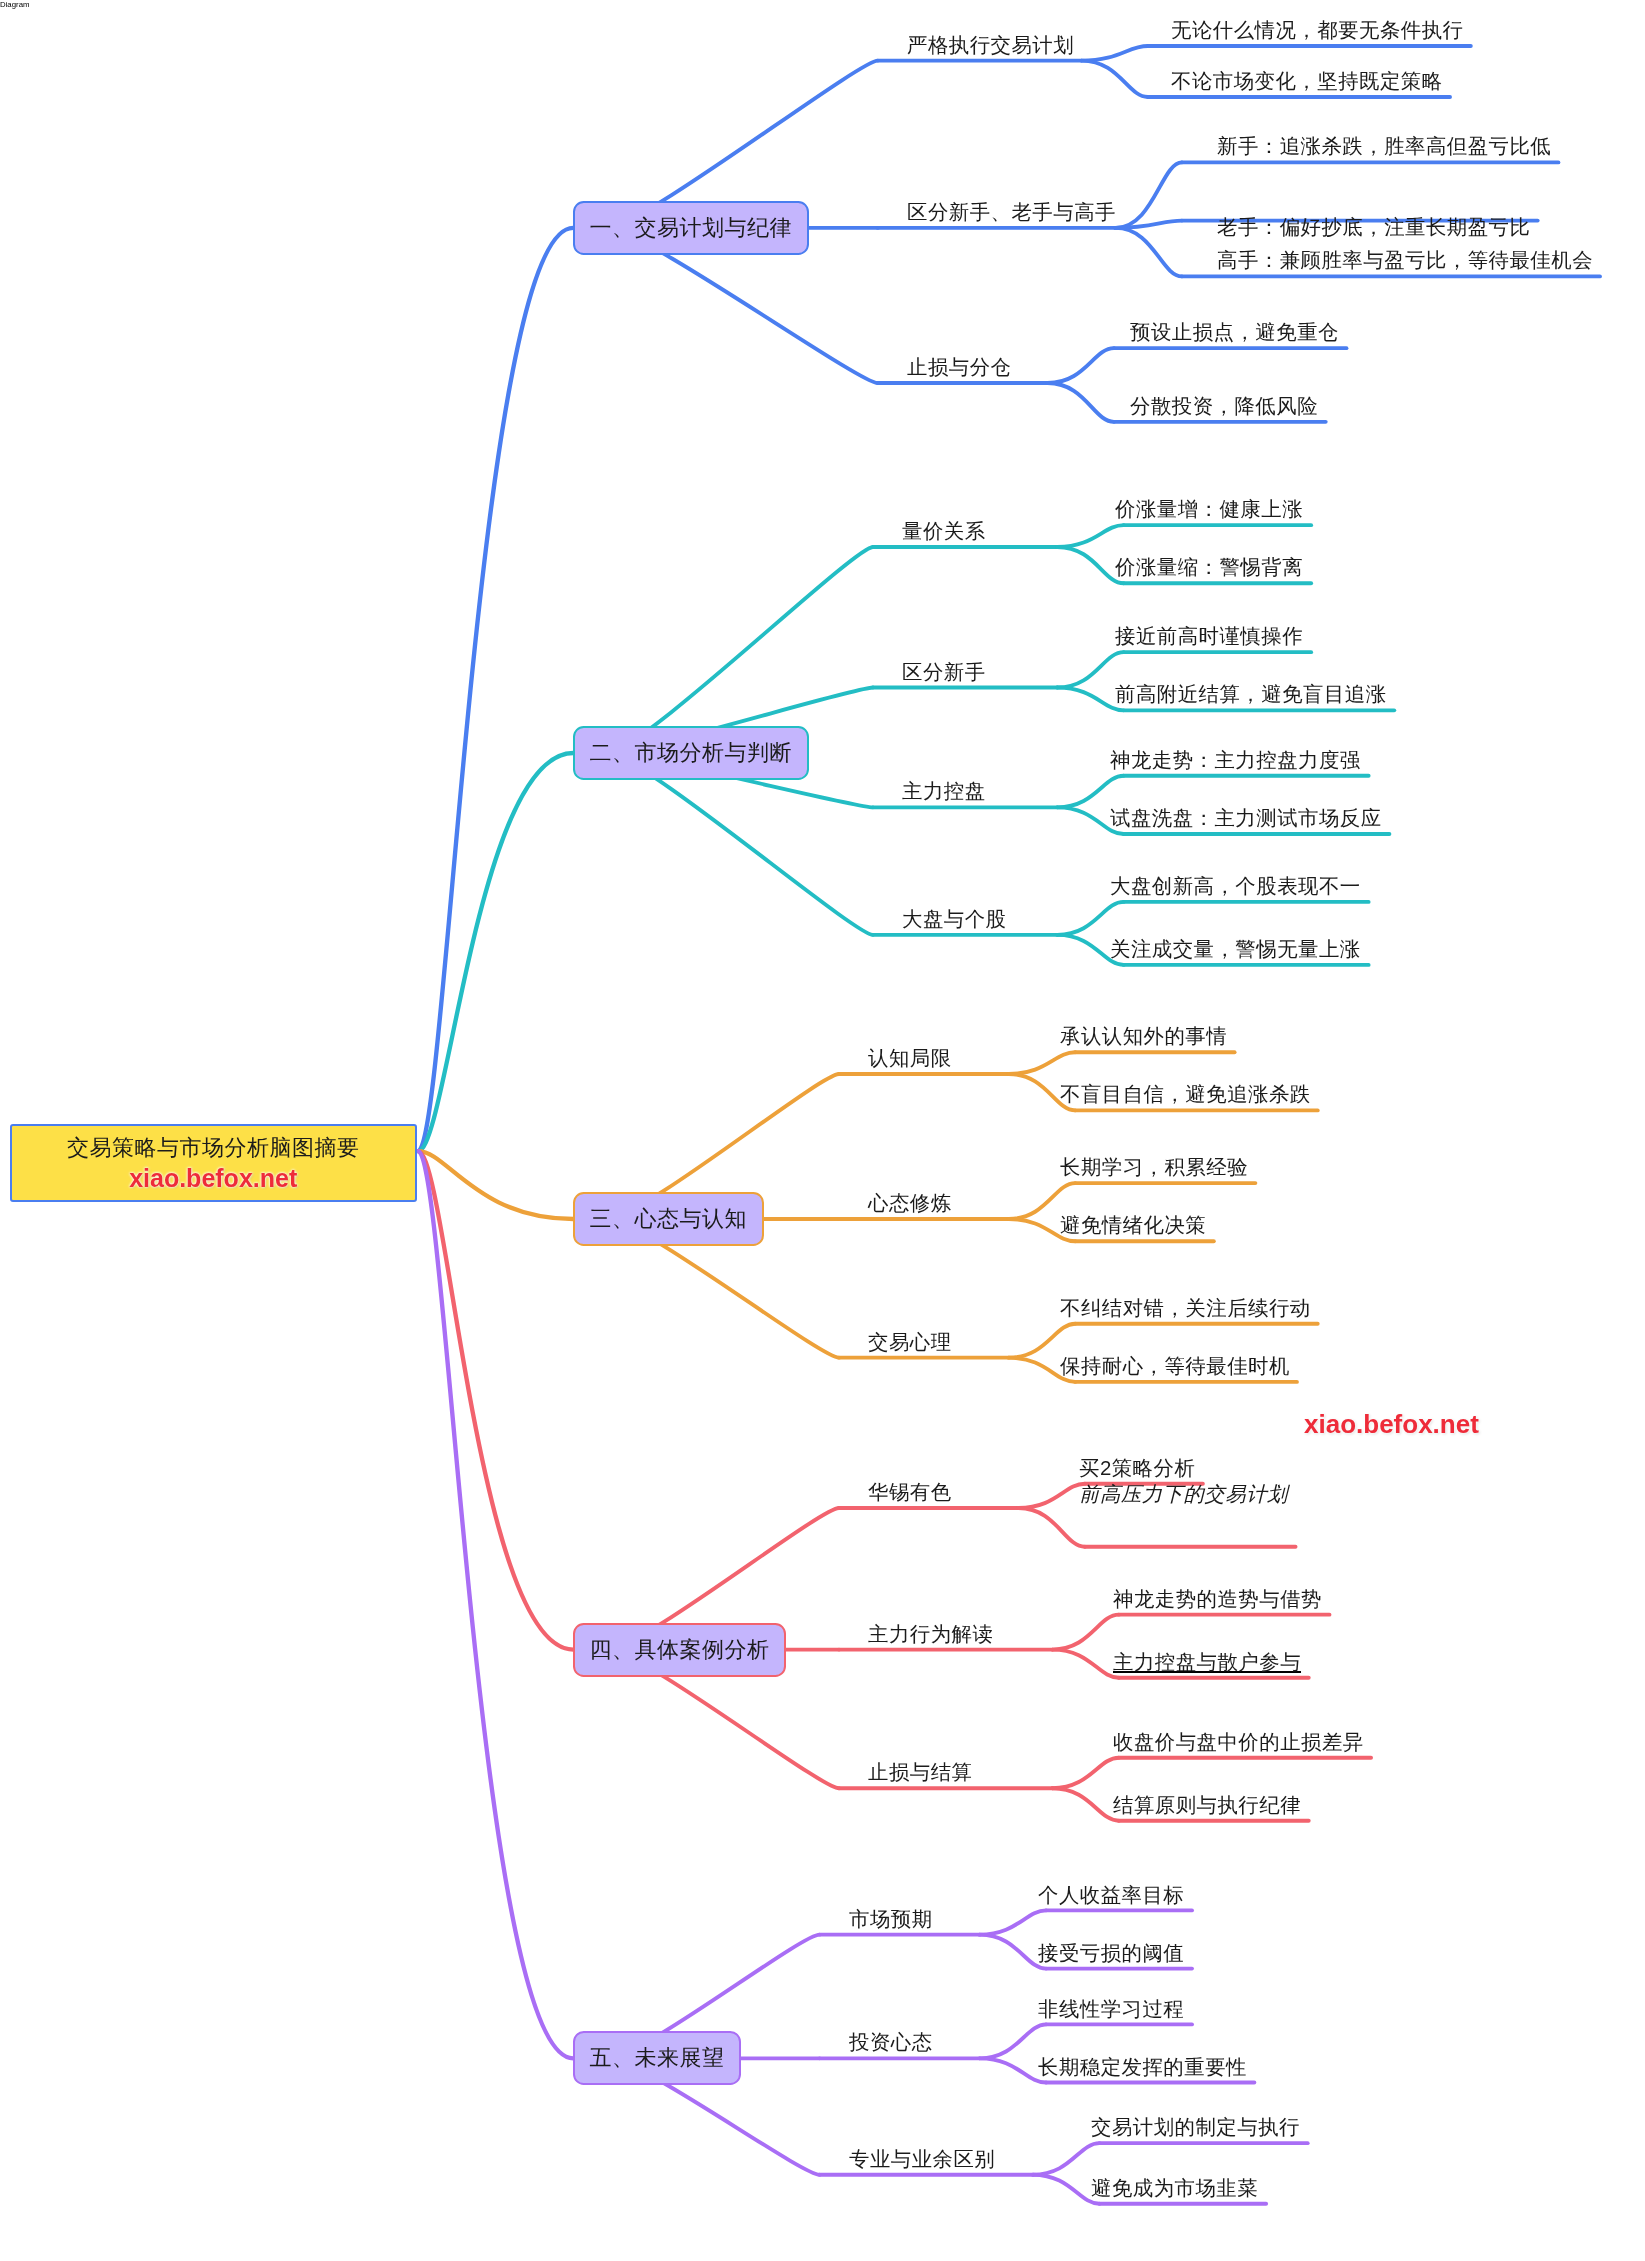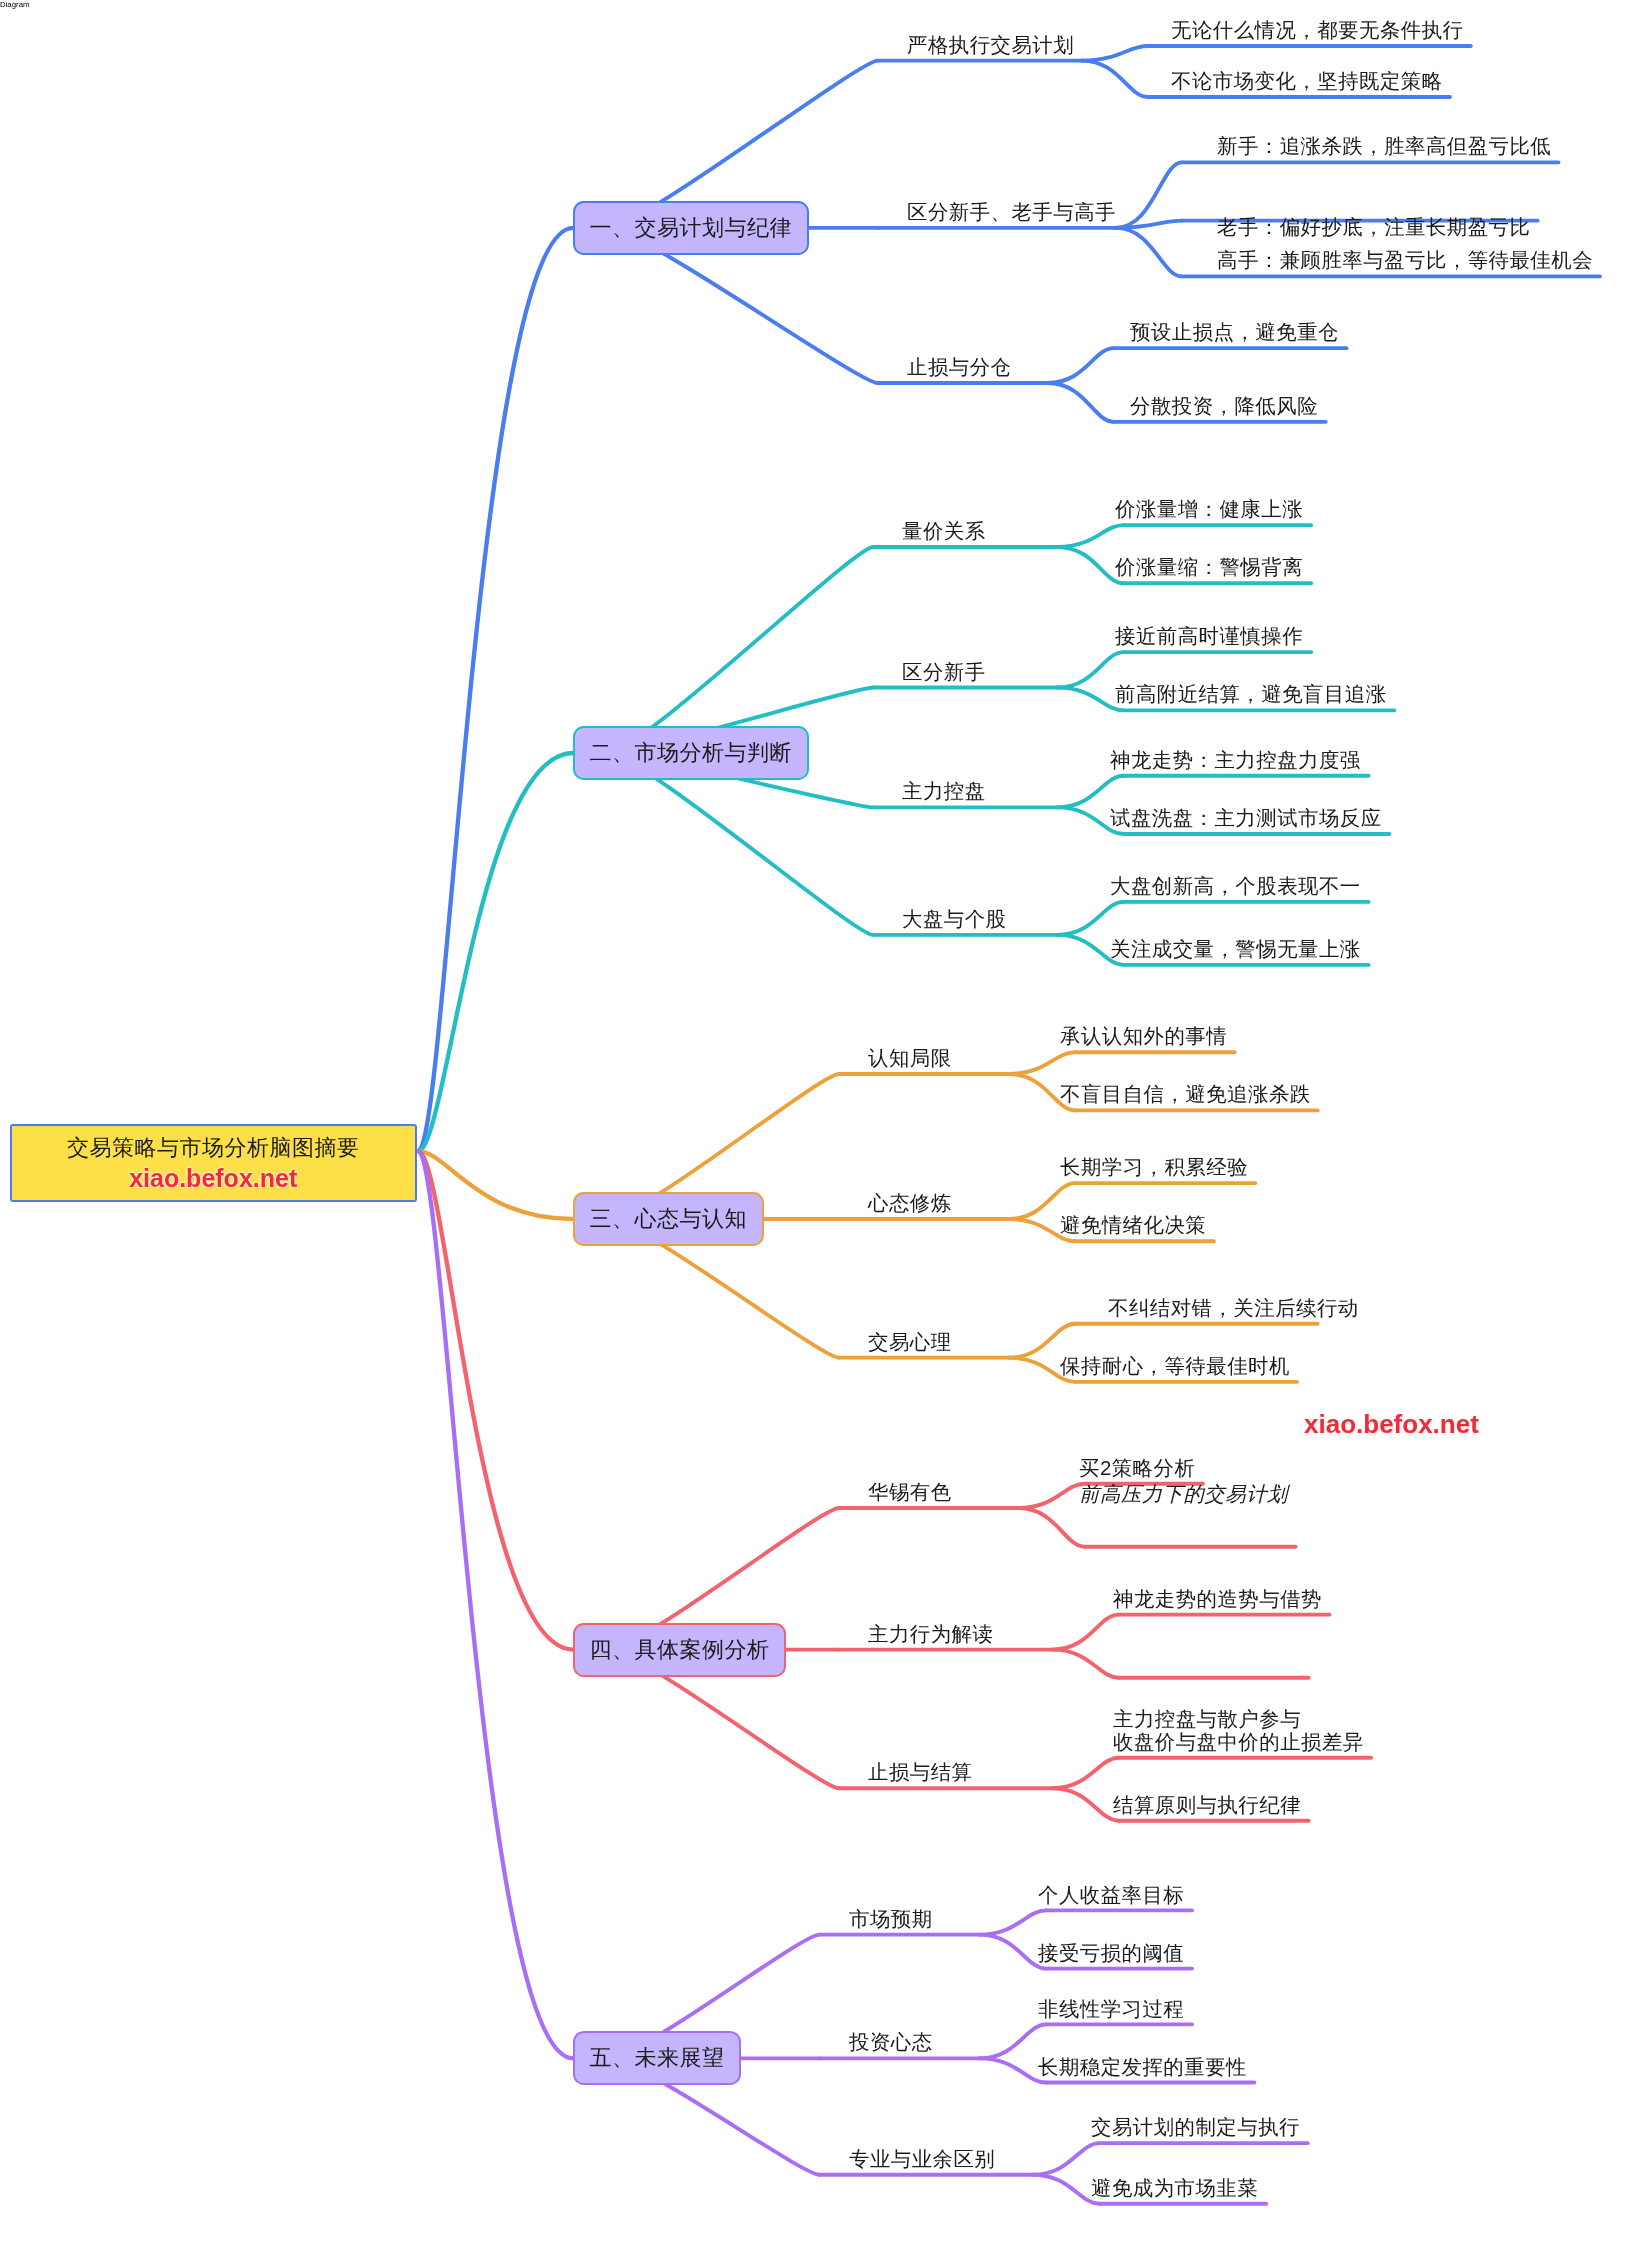--- a/index.html
+++ b/index.html
@@ -241,21 +241,21 @@
       </div>
       <div class="node lvl3" style="left: 1060px; top: 1153px; height: 27px;">
         <span>长期学习，积累经验</span>
       </div>
       <div class="node lvl3" style="left: 1060px; top: 1211px; height: 27px;">
         <span>避免情绪化决策</span>
       </div>
       <div class="node lvl2" style="left: 868px; top: 1328px; height: 27px;">
         <span>交易心理</span>
       </div>
-      <div class="node lvl3" style="left: 1060px; top: 1294px; height: 27px; margin-left: 48px;">
+      <div class="node lvl3" style="left: 1060px; top: 1294px; height: 27px;">
         <span>不纠结对错，关注后续行动</span>
       </div>
       <div class="node lvl3" style="left: 1060px; top: 1352px; height: 27px;">
         <span>保持耐心，等待最佳时机</span>
       </div>
       <div class="node lvl1" style="left: 573px; top: 1623px; height: 54px; border-color: rgb(242, 99, 110);">
         <span>四、具体案例分析</span>
       </div>
       <div class="node lvl2" style="left: 868px; top: 1478px; height: 27px;">
         <span>华锡有色</span>
@@ -265,21 +265,21 @@
       </div>
       <div class="node lvl3" style="left: 1079px; top: 1480px; height: 27px; font-style: italic;">
         <span>前高压力下的交易计划</span>
       </div>
       <div class="node lvl2" style="left: 868px; top: 1620px; height: 27px;">
         <span>主力行为解读</span>
       </div>
       <div class="node lvl3" style="left: 1113px; top: 1585px; height: 27px;">
         <span>神龙走势的造势与借势</span>
       </div>
-      <div class="node lvl3" style="left: 1113px; top: 1705px; height: 27px;">
+      <div class="node lvl3" style="left: 1113px; top: 1648px; height: 27px; text-decoration: underline;">
         <span>主力控盘与散户参与</span>
       </div>
       <div class="node lvl2" style="left: 868px; top: 1758px; height: 27px;">
         <span>止损与结算</span>
       </div>
       <div class="node lvl3" style="left: 1113px; top: 1728px; height: 27px;">
         <span>收盘价与盘中价的止损差异</span>
       </div>
       <div class="node lvl3" style="left: 1113px; top: 1791px; height: 27px;">
         <span>结算原则与执行纪律</span>

